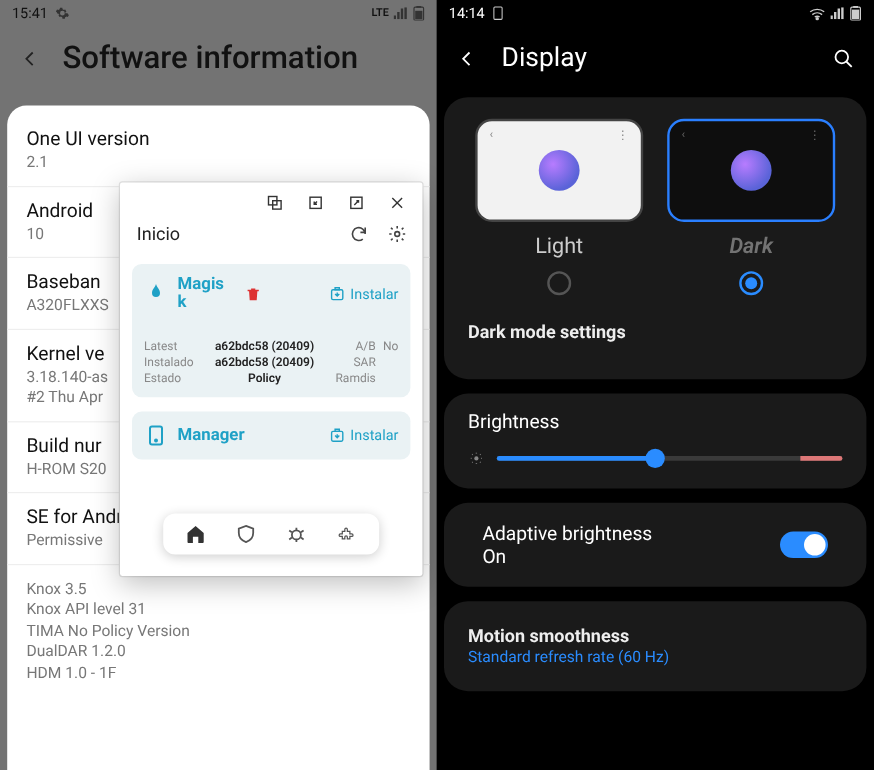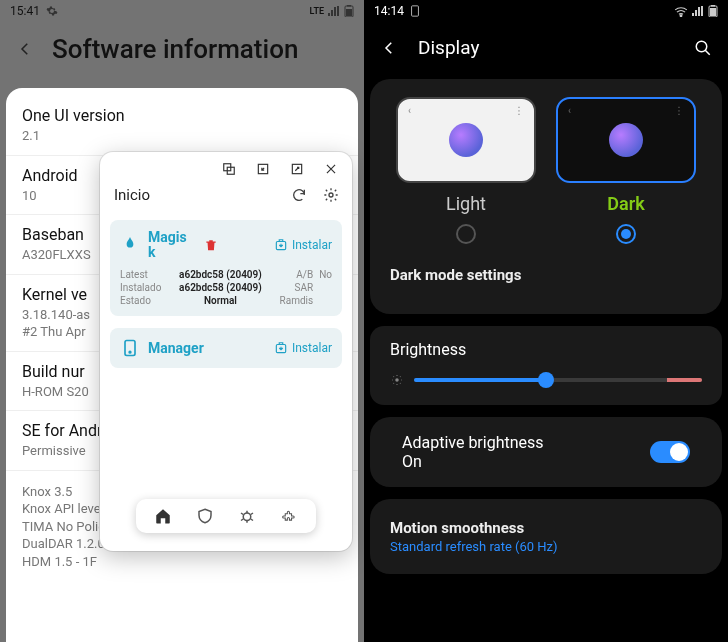--- a/index.html
+++ b/index.html
@@ -32,82 +32,82 @@
   .left .card {
     margin:0 6px; background:#fff; border-radius:16px 16px 0 0;
     padding:8px 0 0 0; min-height:560px;
   }
   .left .row { padding:10px 16px; border-bottom:1px solid #eee; }
   .left .row .label { font-size:16px; color:#111; }
   .left .row .value { font-size:13px; color:#777; margin-top:2px; line-height:1.35; white-space:pre-line; }
 
   
   .popup {
-    position:absolute; left:100px; top:152px; width:252px; height:399px;
-    background:#fff; border-radius:13px;
+    position:absolute; left:100px; top:152px; width:252px; height:328px;
+    background:#fff; border-radius:2px;
     box-shadow: 0 6px 24px rgba(0,0,0,0.25), 0 0 0 1px #e6e6e6;
     display:flex; flex-direction:column; overflow:hidden;
     font-size:12px;
   }
   .popup .toprow { display:flex; justify-content:flex-end; gap:16px; padding:8px 12px 4px 12px; }
   .popup .secrow { display:flex; align-items:center; justify-content:space-between; padding:4px 12px 10px 14px; }
   .popup .secrow .ptitle { font-size:15px; color:#222; }
   .popup .pcard {
     margin:6px 10px; background:#eaf2f4; border-radius:8px; padding:10px;
   }
   .popup .pcard .headrow { display:flex; align-items:center; gap:8px; }
   .popup .pcard .appname { color:#1fa1c6; font-weight:700; font-size:14px; line-height:1.05; }
   .popup .pcard .install { margin-left:auto; color:#1fa1c6; display:flex; align-items:flex-end; gap:4px; font-size:12px; }
-  .popup .pcard .meta { margin-top:10px; font-size:10px; color:#556; display:grid; grid-template-columns: auto 1fr auto auto; gap:2px 6px; }
+  .popup .pcard .meta { margin-top:25px; font-size:10px; color:#556; display:grid; grid-template-columns: auto 1fr auto auto; gap:2px 6px; }
   .popup .pcard .meta .k { color:#888; }
   .popup .pcard .meta .v { color:#222; font-weight:600;text-align:center; }
   .popup .pcard .meta .r { text-align:right; color:#888; }
   .popup .bottombar {
     position:absolute; bottom:18px; left:50%; transform:translateX(-50%);
     width:180px; background:#fff; border-radius:10px;
     box-shadow:0 2px 10px rgba(0,0,0,0.2);
     display:flex; justify-content:space-around; padding:8px 6px;
   }
 
   
   .right .titlebar {
     display:flex; align-items:center; gap:20px;
     padding:14px 16px 20px 16px;
   }
-  .right .titlebar .title { font-size:19px; }
+  .right .titlebar .title { font-size:22px; }
   .right .titlebar .spacer { flex:1; }
   .right .panel {
     background:#1a1a1a; margin:0 6px 6px 6px; border-radius:20px; padding:14px 0;
   }
   .right .themes { display:flex; gap:20px; justify-content:center; padding:4px 10px 6px 10px; }
   .theme-card { width:140px; }
   .mock {
     width:140px; height:86px; border-radius:14px; position:relative;
     display:flex; align-items:center; justify-content:center;
   }
   .mock.light { background:#f2f2f2; border:2px solid #444; }
   .mock.dark { background:#0e0e0e; border:2px solid #2a7fff; }
   .mock .topbar { position:absolute; top:6px; left:10px; right:10px; display:flex; justify-content:space-between; font-size:10px; }
   .mock.light .topbar { color:#888; }
   .mock.dark .topbar { color:#666; }
   .gradball { width:34px; height:34px; border-radius:50%;
     background: radial-gradient(circle at 35% 35%, #b77cff, #5a63d8 70%); }
   .theme-label { text-align:center; margin-top:10px; font-size:18px; }
-  .theme-label.dark { color:#84cc16; font-weight:600; }
+  .theme-label.dark { color:#737373; font-weight:600;font-style:italic; }
   .radio { width:20px; height:20px; border-radius:50%; margin:10px auto 0 auto; }
   .radio.off { border:2px solid #555; }
   .radio.on { border:2px solid #2a8cff; display:flex; align-items:center; justify-content:center; }
   .radio.on::after { content:""; width:10px; height:10px; border-radius:50%; background:#2a8cff; }
 
   .right .row { padding:16px 20px; font-size:15px; }
   .right .row .label { color:#eee;font-weight:bold; }
   .right .row .sub { color:#2a8cff; font-size:13px; margin-top:2px; }
   .right .sep { height:6px; }
 
-  .right .brightness { padding:14px 20px 18px 20px;border-radius:14px; }
+  .right .brightness { padding:14px 20px 18px 20px; }
   .right .slider-wrap { display:flex; align-items:center; gap:10px; margin-top:14px; }
   .right .slider {
     flex:1; height:4px; background:#3a3a3a; position:relative; border-radius:2px;
   }
   .right .slider .fill { position:absolute; left:0; top:0; bottom:0; width:46%; background:#2a8cff; border-radius:2px; }
   .right .slider .redtail { position:absolute; right:0; top:0; bottom:0; width:12%; background:#d77; border-radius:0 2px 2px 0; }
   .right .slider .thumb { position:absolute; left:46%; top:50%; width:16px; height:16px; background:#2a8cff; border-radius:50%; transform:translate(-50%,-50%); }
 
   .right .adaptive { display:flex; align-items:center; padding:14px 20px; }
   .toggle { margin-left:auto; width:40px; height:22px; background:#2a8cff; border-radius:11px; position:relative; }
@@ -179,21 +179,21 @@
     </div>
     <div class="row">
       <div class="label">SE for Android status</div>
       <div class="value">Permissive</div>
     </div>
     <div class="row" style="border-bottom:none">
       <div class="value">Knox 3.5
 Knox API level 31
 TIMA No Policy Version
 DualDAR 1.2.0
-HDM 1.5 - 1F</div>
+HDM 1.0 - 1F</div>
     </div>
   </div>
 
   <div class="popup">
     <div class="toprow">
       <span class="iconbtn">
           <svg width="14" height="14" viewBox="0 0 24 24" fill="none" stroke="#333" stroke-width="2">
             <rect x="3" y="3" width="12" height="12"></rect>
             <rect x="9" y="9" width="12" height="12"></rect>
           </svg>
@@ -257,21 +257,21 @@
       <div class="meta">
         <span class="k">Latest</span>
         <span class="v">a62bdc58 (20409)</span>
         <span class="r">A/B</span>
         <span class="r">No</span>
         <span class="k">Instalado</span>
         <span class="v">a62bdc58 (20409)</span>
         <span class="r">SAR</span>
         <span></span>
         <span class="k">Estado</span>
-        <span class="v">Normal</span>
+        <span class="v">Policy</span>
         <span class="r">Ramdis</span>
         <span></span>
       </div>
     </div>
 
     <div class="pcard">
       <div class="headrow">
         <span>
             <svg width="20" height="20" viewBox="0 0 24 24" fill="none" stroke="#1fa1c6" stroke-width="2">
               <rect x="6" y="3" width="12" height="18" rx="2"></rect>

